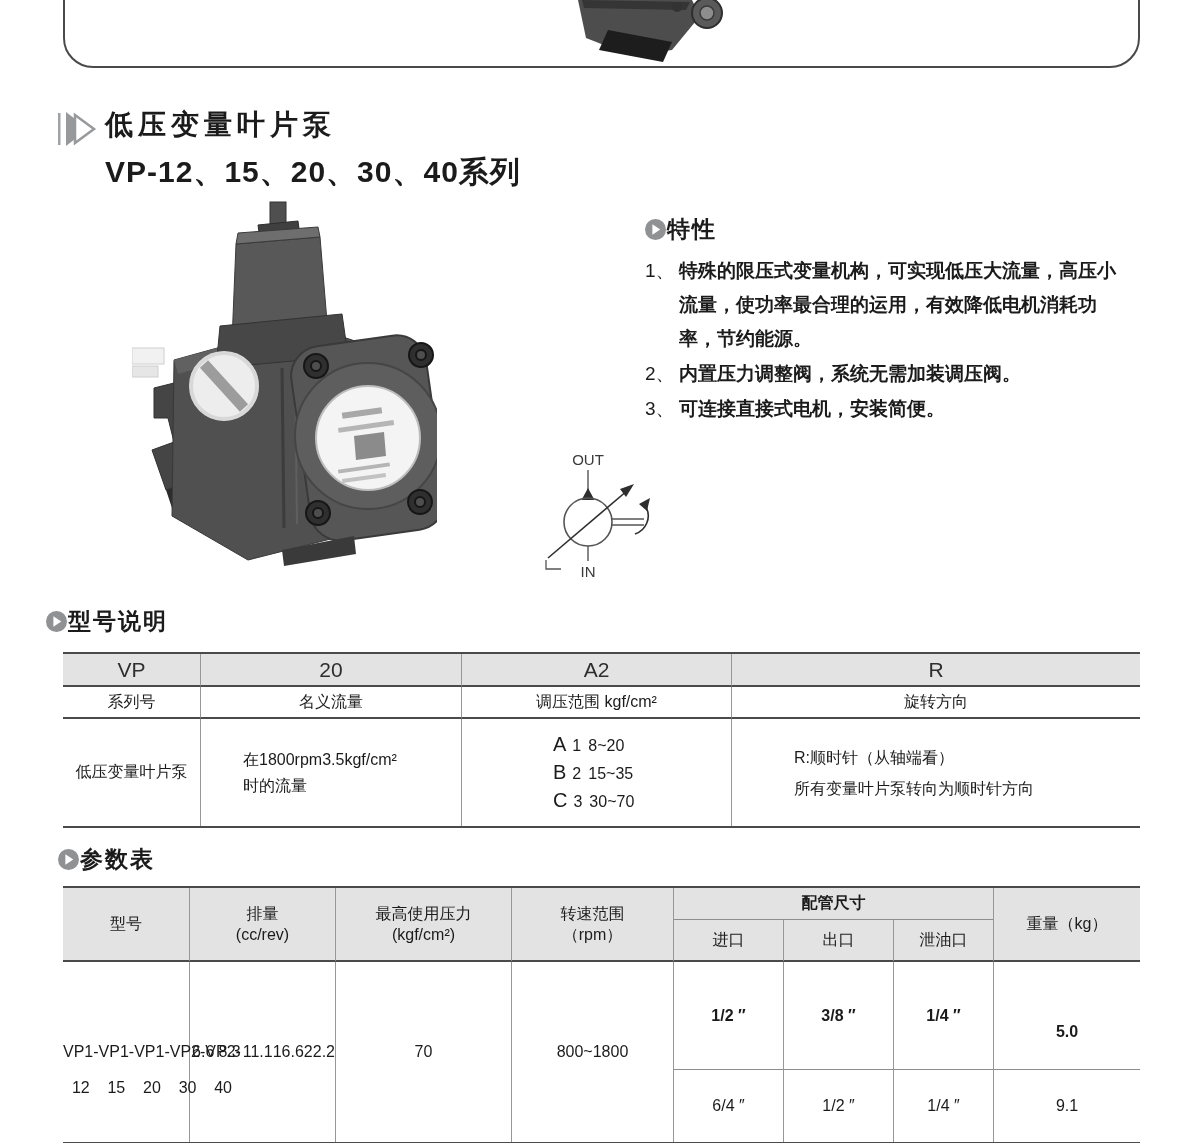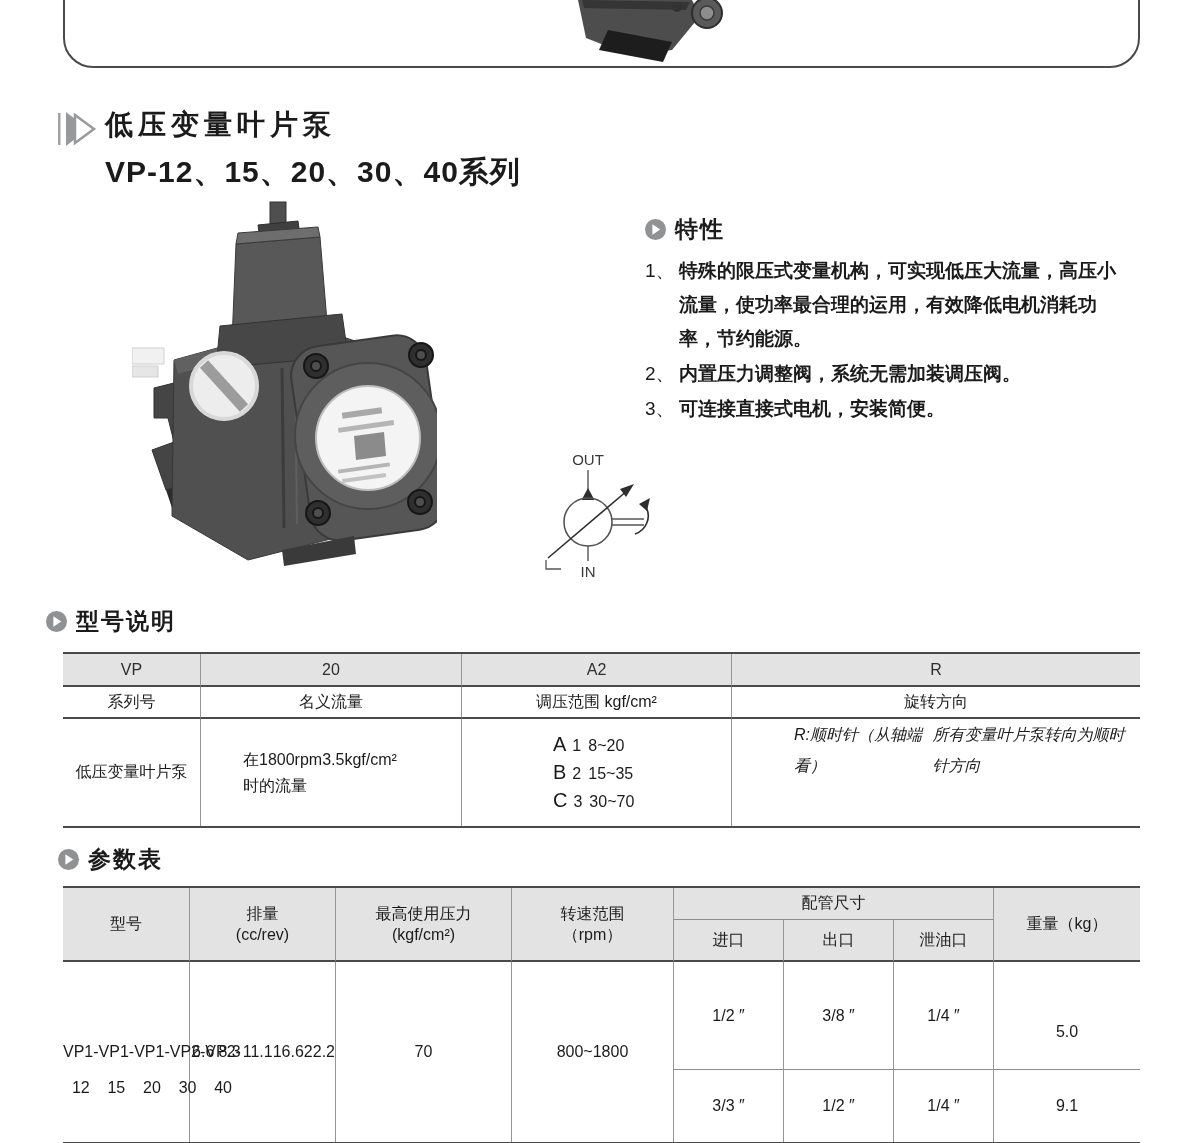--- a/index.html
+++ b/index.html
@@ -23,21 +23,21 @@
   .title-block { position:absolute; left:105px; top:106px; }
   .title-line1 { font-size:28px; font-weight:700; letter-spacing:5px; }
   .title-line2 { font-size:30px; font-weight:700; letter-spacing:1px; margin-top:8px; }
   .title-icon { position:absolute; left:58px; top:110px; }
 
   
   .pump-photo { position:absolute; left:132px; top:198px; }
 
   
   .features { position:absolute; left:645px; top:214px; width:505px; }
-  .sec-head { display:flex; align-items:center; gap:9px;text-align:center; }
+  .sec-head { display:flex; align-items:center; gap:1px;text-align:center; }
   .sec-head .sec-title { font-size:23px; font-weight:700; letter-spacing:2px; }
   .feature-list { margin-top:9px; }
   .feature-item { display:flex; font-size:19px; line-height:34px; margin-bottom:1px; }
   .feature-num { width:34px; flex:0 0 34px; }
   .feature-text { width:440px;font-weight:bold; }
 
   
   .hyd-symbol { position:absolute; left:518px; top:448px; }
 
   
@@ -45,38 +45,38 @@
   .section-spec  { position:absolute; left:58px; top:844px; }
 
   
   .grid-table { position:absolute; left:63px; background:#fff;
     border-top:2px solid #4a4a4a; border-bottom:2px solid #4a4a4a; }
   .cell { font-size:16px; display:flex; align-items:center; justify-content:center;
     text-align:center; border-right:1px solid #979797; }
   .cell.last { border-right:none; }
   .cell.gray { background:#e3e3e3; }
   .cell.bb-dark  { border-bottom:2px solid #4a4a4a; }
-  .cell.bb-light { border-bottom:1px solid #8d8d8d; }
+  .cell.bb-light { border-bottom:1px solid #8d8d8d;font-weight:bold; }
 
   .model-table { top:652px; width:1077px;
     display:grid;
     grid-template-columns:138px 261px 270px 408px;
     grid-template-rows:33px 32px 107px; }
-  .model-table .code { font-size:16px; color:#2e2e2e; }
+  .model-table .code { font-size:21px; color:#2e2e2e; }
 
   .flow-cell { flex-direction:column; align-items:flex-start; justify-content:center;
     padding-left:42px; text-align:left; line-height:26px; }
   .press-cell { flex-direction:column; align-items:flex-start; justify-content:center;
     padding-left:91px; }
   .press-row { line-height:27px; display:flex; align-items:baseline; }
   .press-code { font-size:20px; }
   .press-num  { font-size:16px; margin-left:6px; }
   .press-range{ font-size:16px; margin-left:7px; }
-  .rot-cell { flex-direction:row; align-items:flex-start; justify-content:center;
-    padding-left:62px; text-align:left; line-height:31px;font-style:italic; }
+  .rot-cell { flex-direction:column; align-items:flex-start; justify-content:center;
+    padding-left:62px; text-align:center; line-height:31px; }
 
   .spec-table { top:886px; width:1077px;
     display:grid;
     grid-template-columns:127px 146px 176px 162px 110px 110px 100px 146px;
     grid-template-rows:32px 42px 36px 36px 36px 36px 36px; }
   .hdr2 { flex-direction:column; line-height:21px; }
   .span2r { grid-row:span 2; }
   .span5r { grid-row:span 5; }
   .pipe-head { grid-column:5 / span 3; }
   .stack-cell { flex-direction:row; justify-content:flex-start; padding:0; }
@@ -293,19 +293,19 @@
       <div class="stack-line">22.2</div>
     </div>
     <div class="cell" style="grid-column:3; grid-row:3 / span 5;">70</div>
     <div class="cell" style="grid-column:4; grid-row:3 / span 5;">800~1800</div>
 
     <div class="cell bb-light" style="grid-column:5; grid-row:3 / span 3;">1/2 ″</div>
     <div class="cell bb-light" style="grid-column:6; grid-row:3 / span 3;">3/8 ″</div>
     <div class="cell bb-light" style="grid-column:7; grid-row:3 / span 3;">1/4 ″</div>
     <div class="cell bb-light last" style="grid-column:8; grid-row:3 / span 3;margin-top:32px;">5.0</div>
 
-    <div class="cell" style="grid-column:5; grid-row:6 / span 2;">3/3 ″</div>
+    <div class="cell" style="grid-column:5; grid-row:6 / span 2;">6/4 ″</div>
     <div class="cell" style="grid-column:6; grid-row:6 / span 2;">1/2 ″</div>
     <div class="cell" style="grid-column:7; grid-row:6 / span 2;">1/4 ″</div>
     <div class="cell last" style="grid-column:8; grid-row:6 / span 2;">9.1</div>
   </div>
 
 </div>
 
 </body></html>

